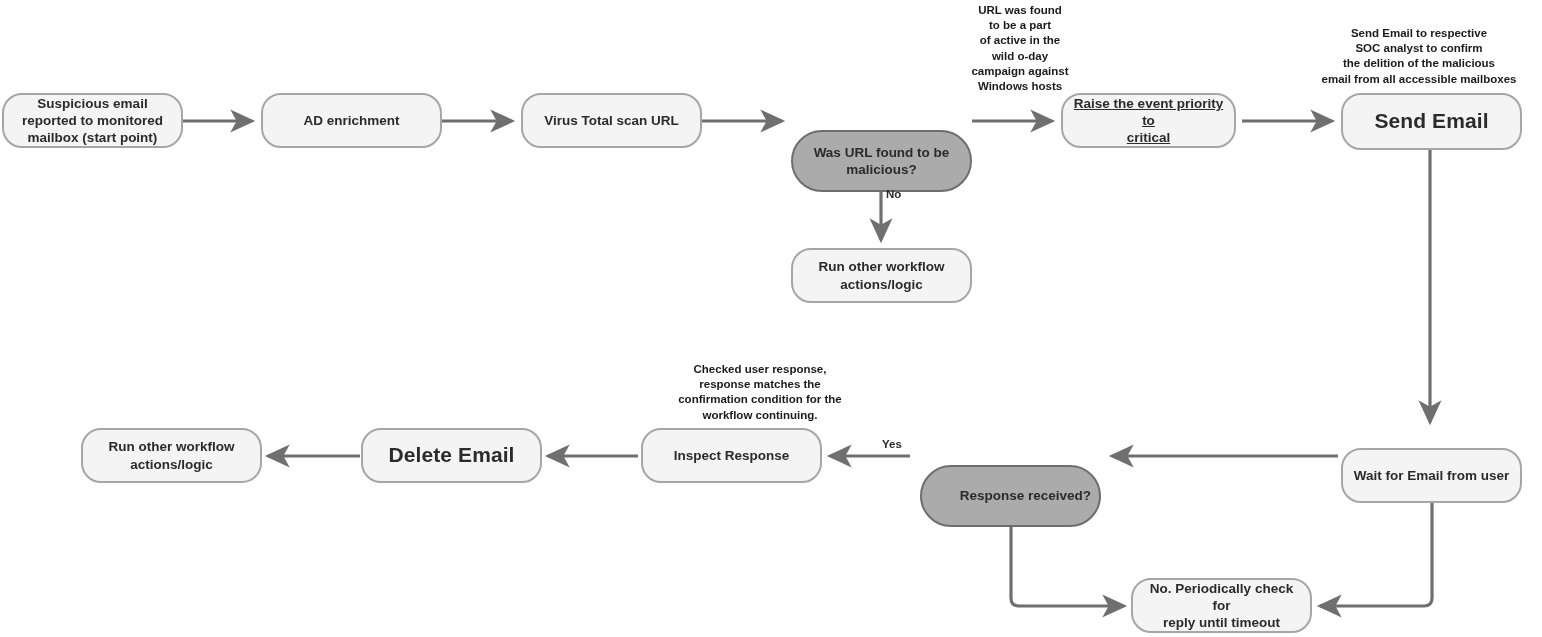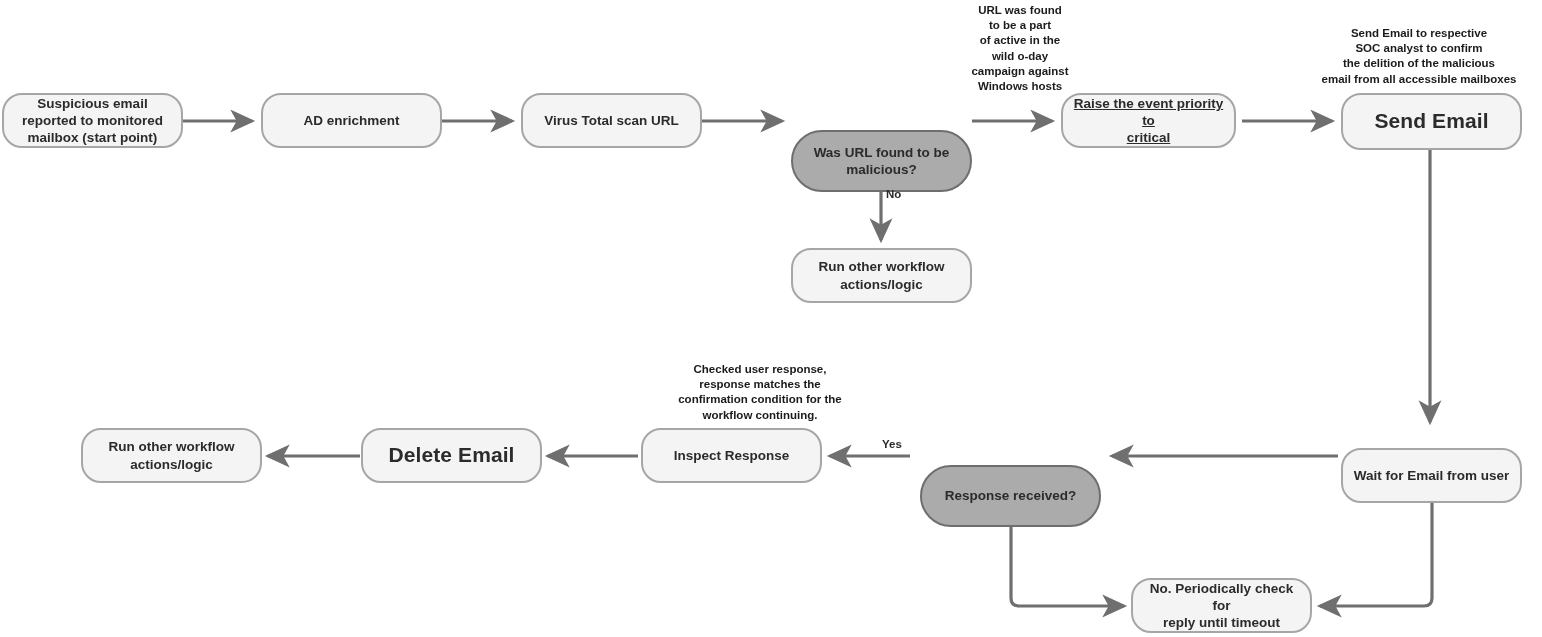--- a/index.html
+++ b/index.html
@@ -154,21 +154,21 @@
 
   <div class="node process" style="left:791px; top:248px; width:181px; height:55px;">
     <span class="txt">Run other workflow
 actions/logic</span>
   </div>
 
   <div class="node process" style="left:1341px; top:428px; width:181px; height:55px;margin-top:20px;">
     <span class="txt">Wait for Email from user</span>
   </div>
 
-  <div class="node decision" style="left:920px; top:425px; width:181px; height:62px;">
+  <div class="node decision" style="left:920px; top:425px; width:181px; height:62px;justify-content:flex-end;">
     <span class="txt">Response received?</span>
   </div>
 
   <div class="node process" style="left:641px; top:428px; width:181px; height:55px;">
     <span class="txt">Inspect Response</span>
   </div>
 
   <div class="node process big" style="left:361px; top:428px; width:181px; height:55px;">
     <span class="txt">Delete Email</span>
   </div>

